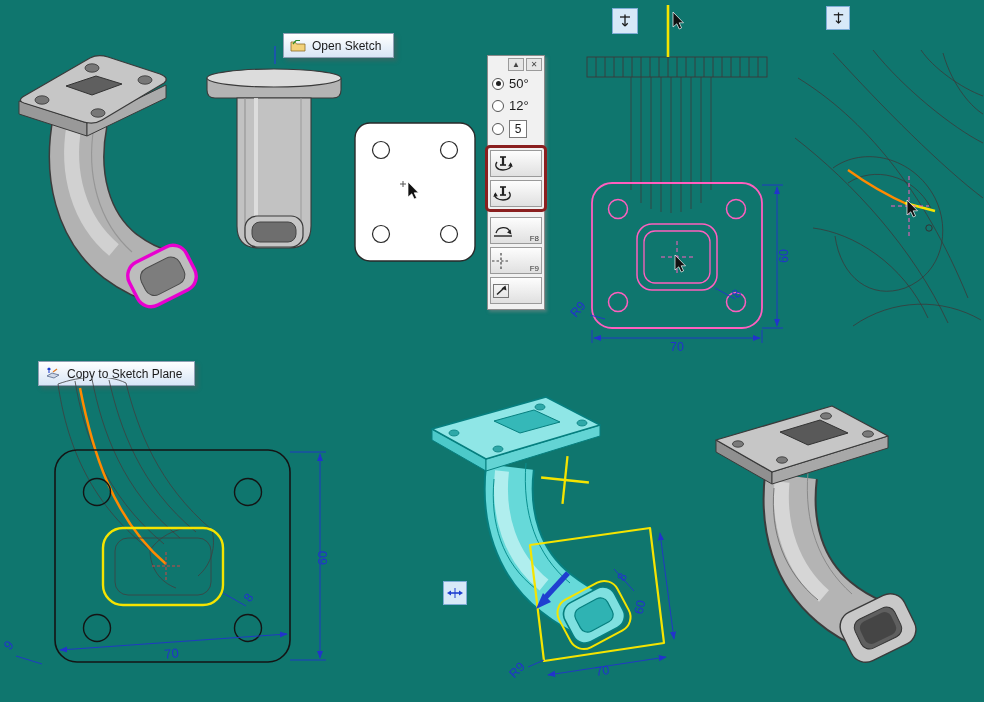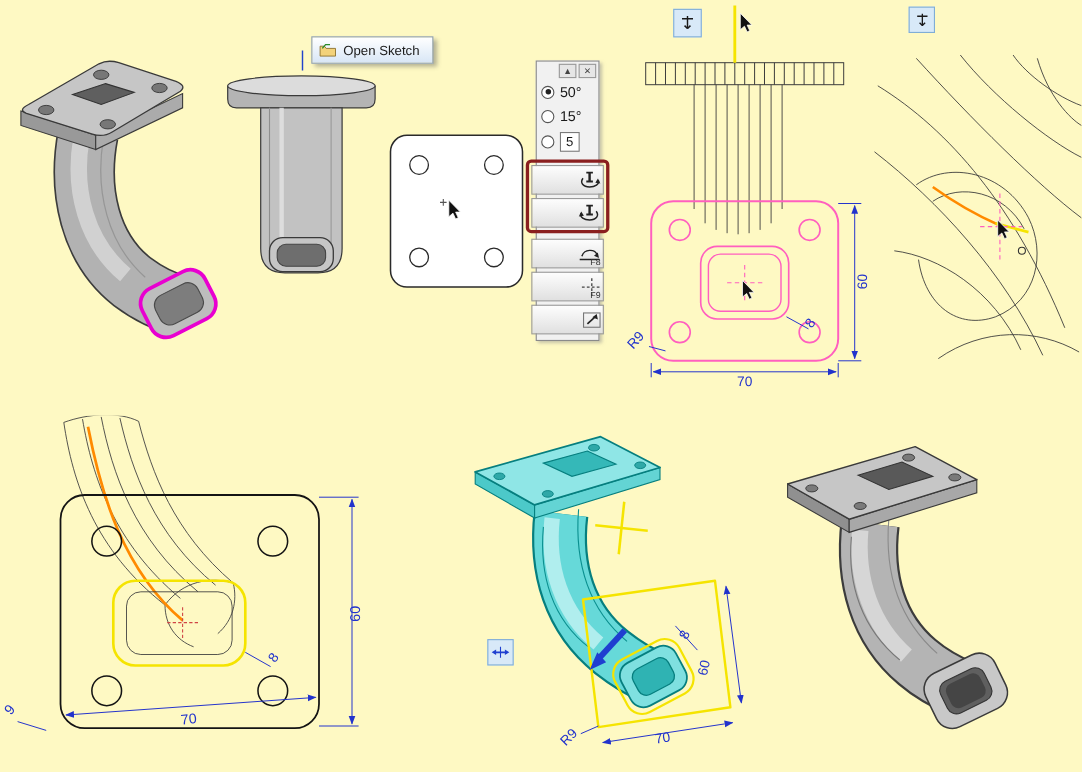--- a/index.html
+++ b/index.html
@@ -1,18 +1,18 @@
 <!DOCTYPE html>
 <html><head>
 <meta charset="utf-8">
 <style>
   *{margin:0;padding:0;box-sizing:border-box}
   html,body{background:#fff}
   body{font-family:"Liberation Sans",sans-serif;color:#1a1a1a}
-  .canvas{position:relative;width:984px;height:702px;background:#fef9c3;overflow:hidden}
+  .canvas{position:relative;width:984px;height:702px;background:#0f766e;overflow:hidden}
   .abs{position:absolute}
   svg{display:block}
   .dim{font-size:12.5px;fill:#2233cc}
   .dim13{font-size:13px;fill:#2233cc}
 
   
   .tooltip{position:absolute;display:flex;align-items:center;gap:6px;height:25px;
     padding:0 12px 0 6px;border:1px solid #8fa0b4;
     background:linear-gradient(#ffffff,#d8e6f6);
     box-shadow:3px 3px 4px rgba(90,90,90,.45);
@@ -25,23 +25,23 @@
   .tb-head{display:flex;justify-content:flex-end;gap:2px;width:100%}
   .tb-mini{width:16px;height:13px;border:1px solid #9a9a9a;background:#e6e6e6;
     font-size:8px;line-height:11px;text-align:center;color:#444;cursor:default}
   .radio-row{display:flex;align-items:center;gap:5px;width:100%;padding:2px 2px;font-size:13px}
   .radio{width:12px;height:12px;border:1px solid #555;border-radius:50%;background:#fff;
     position:relative;flex:0 0 auto}
   .radio.sel::after{content:"";position:absolute;left:2.5px;top:2.5px;width:5px;height:5px;
     border-radius:50%;background:#222}
   .spinbox{width:18px;height:18px;border:1px solid #7a7a7a;background:#fff;font-size:12px;
     text-align:center;line-height:16px}
-  .tb-btn{width:66px;height:27px;border:1px solid #9a9a9a;
+  .tb-btn{width:52px;height:27px;border:1px solid #9a9a9a;
     background:linear-gradient(#fdfdfd,#e0e0e0);display:flex;align-items:center;
-    justify-content:flex-end;position:relative;padding:0}
+    justify-content:flex-start;position:relative;padding:0}
   .red-box{border:3px solid #8a1f1f;border-radius:5px;padding:2px;display:flex;
     flex-direction:column;gap:3px;margin:2px 0;background:transparent}
   .fkey{position:absolute;right:2px;bottom:0;font-size:8px;color:#333}
 
   
   .sq-icon{position:absolute;display:flex;align-items:center;justify-content:center;
     background:#d8e9f8;border:1px solid #7fadd6}
 </style>
 </head>
 <body>
@@ -107,21 +107,21 @@
     <div class="tb-head">
       <div class="tb-mini">▲</div>
       <div class="tb-mini">✕</div>
     </div>
     <div class="radio-row">
       <span class="radio sel"></span>
       <span>50°</span>
     </div>
     <div class="radio-row">
       <span class="radio"></span>
-      <span>15°</span>
+      <span>12°</span>
     </div>
     <div class="radio-row">
       <span class="radio"></span>
       <span class="spinbox">5</span>
     </div>
     <div class="red-box">
       <button class="tb-btn">
         <svg width="24" height="20" viewBox="0 0 24 20">
           <line x1="12" y1="3" x2="12" y2="11" stroke="#222" stroke-width="2.2"></line>
           <line x1="9" y1="3" x2="15" y2="3" stroke="#222" stroke-width="1.6"></line>
@@ -242,20 +242,28 @@
     </g>
     <path d="M55,122 C80,140 100,150 116,157" fill="none" stroke="#ff8a00" stroke-width="2.3"></path>
     <line x1="112" y1="155" x2="142" y2="163" stroke="#f5e400" stroke-width="2.4"></line>
     <path d="M116,128 V190 M98,158 H136" stroke="#ff5fbf" stroke-width="1" stroke-dasharray="4,3" fill="none"></path>
     <circle cx="136" cy="180" r="3.2" fill="none" stroke="#333" stroke-width="1"></circle>
     <g transform="translate(114,152)">
       <path d="M0,0 L0,15 L3.8,11.8 L6.2,17 L8.6,15.9 L6.2,10.8 L10.5,10.8 Z" fill="#111" stroke="#fff" stroke-width="0.7"></path>
     </g>
   </svg>
 
+  <div class="tooltip" style="left:38px;top:361px">
+    <svg width="16" height="14" viewBox="0 0 16 14">
+      <path d="M2,9 L7,6 L14,8 L9,11 Z" fill="#cfd8e8" stroke="#55688a" stroke-width="0.8"></path>
+      <path d="M4,6 L4,1 M4,1 L2.5,2.5 M4,1 L5.5,2.5" stroke="#1f3fd0" stroke-width="1.1" fill="none"></path>
+      <path d="M8,5 L12,2" stroke="#e07820" stroke-width="1.2"></path>
+    </svg>
+    <span>Copy to Sketch Plane</span>
+  </div>
 
   <svg class="abs" style="left:0;top:378px" width="345" height="324" viewBox="0 0 345 324">
     <g stroke="#3f3f3f" stroke-width="0.8" fill="none">
       <path d="M58,6 C66,60 86,122 150,172"></path>
       <path d="M75,3 C84,56 104,116 164,166"></path>
       <path d="M92,1 C102,52 122,112 180,160"></path>
       <path d="M109,2 C120,50 140,108 196,154"></path>
       <path d="M126,5 C138,52 158,106 212,152"></path>
       <path d="M58,6 C80,-2 108,-4 126,5"></path>
       <path d="M150,172 C166,150 192,146 212,152"></path>

